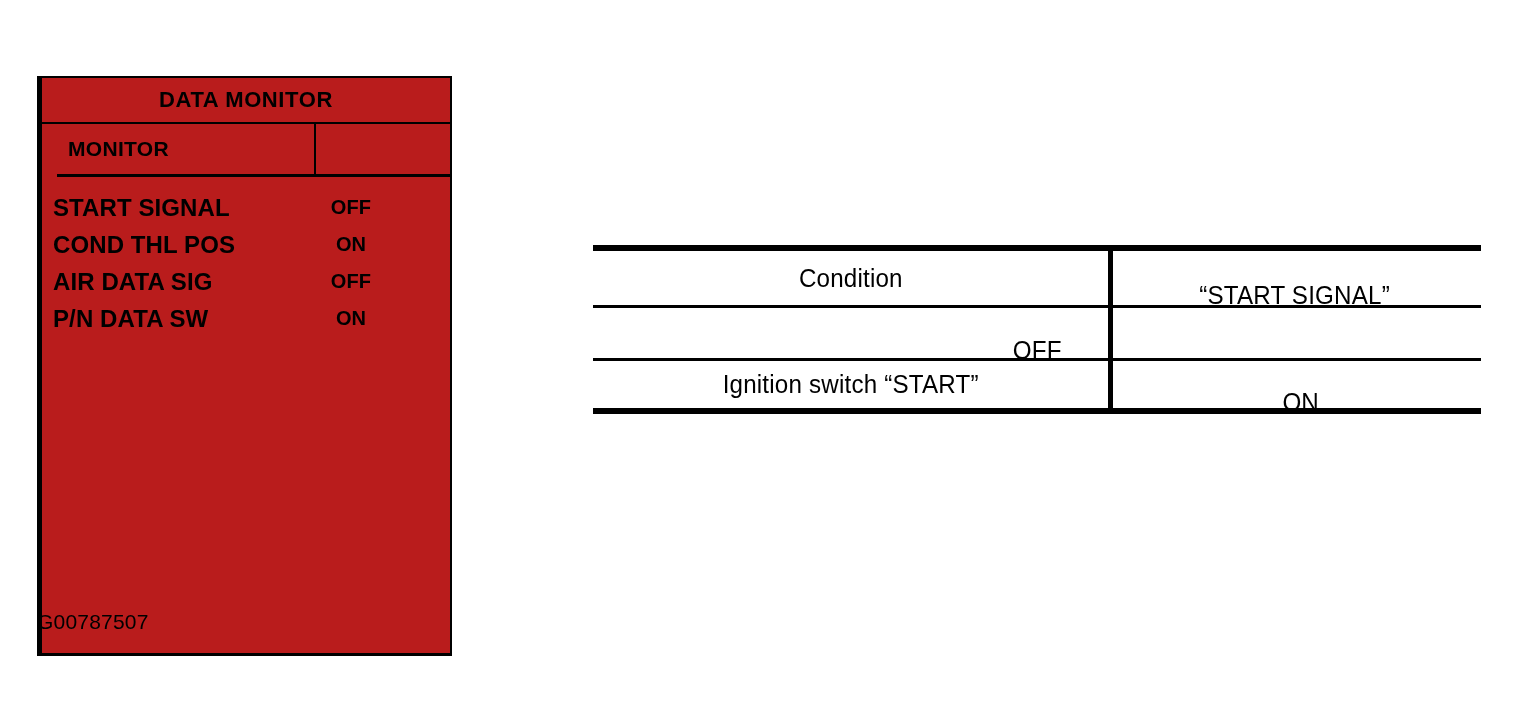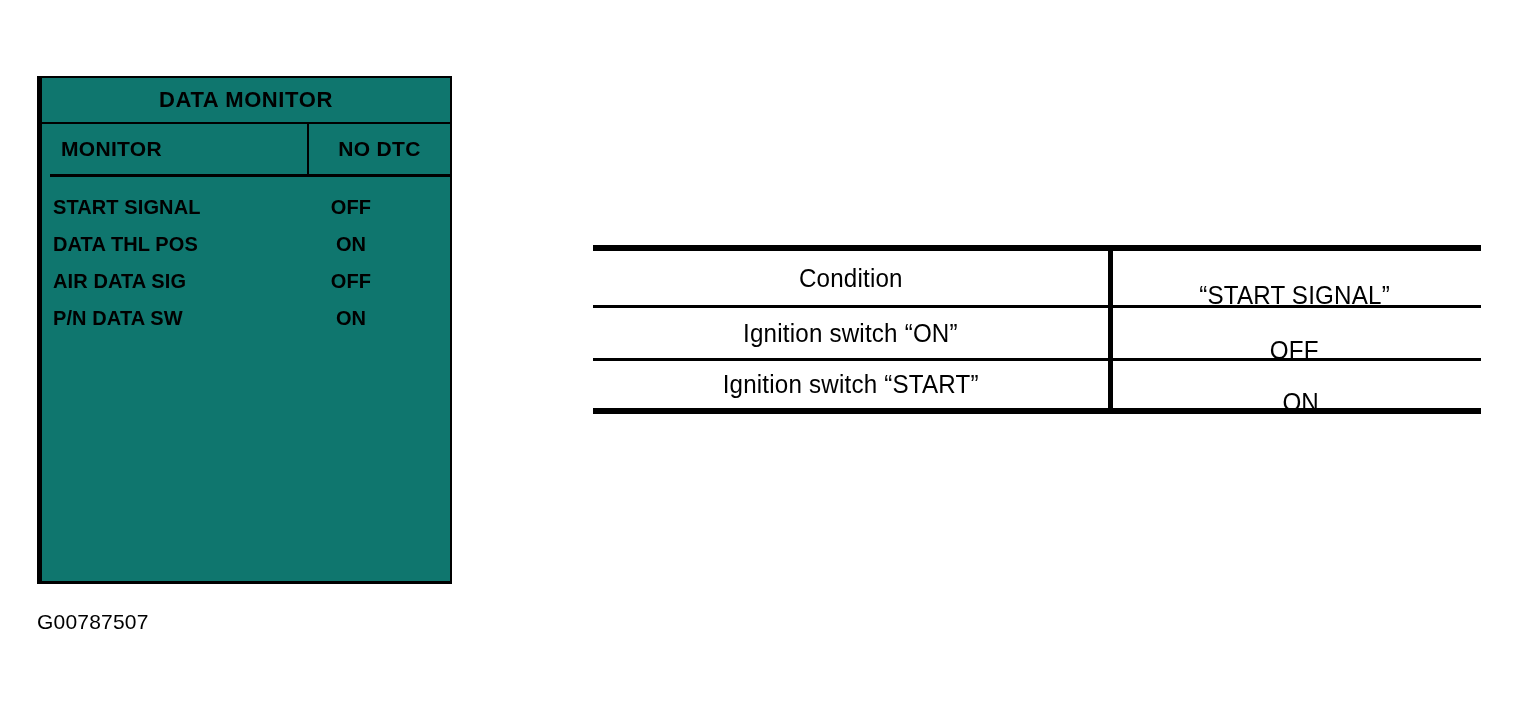--- a/index.html
+++ b/index.html
@@ -17,27 +17,27 @@
     color: #000000;
     -webkit-font-smoothing: none;
   }
 
   
   .dm-box {
     position: absolute;
     left: 37px;
     top: 76px;
     width: 415px;
-    height: 508px;
+    height: 580px;
     box-sizing: border-box;
     border-top: 2px solid #000;
     border-right: 2px solid #000;
     border-bottom: 3px solid #000;
     border-left: 5px solid #000;
-    background: #0f766e;
+    background: #b91c1c;
     text-decoration: underline;
   }
   .dm-title-row {
     position: absolute;
     left: 0;
     top: 0;
     right: 0;
     height: 46px;
     border-bottom: 2px solid #000;
     box-sizing: border-box;
@@ -45,21 +45,21 @@
     align-items: center;
     justify-content: center;
   }
   .dm-title-text {
     font-size: 22px;
     font-weight: bold;
     letter-spacing: 0.6px;
   }
   .dm-head-row {
     position: absolute;
-    left: 8px;
+    left: 15px;
     top: 46px;
     right: 0;
     height: 53px;
     border-bottom: 3px solid #000;
     box-sizing: border-box;
     display: flex;
     align-items: center;
   }
   .dm-head-left {
     width: 259px;
@@ -92,21 +92,21 @@
   }
   .dm-row {
     display: flex;
     align-items: center;
     height: 37px;
   }
   .dm-row-label {
     width: 259px;
     box-sizing: border-box;
     padding-left: 11px;
-    font-size: 20px;
+    font-size: 24px;
     font-weight: bold;
     letter-spacing: 0.1px;
   }
   .dm-row-value {
     width: 100px;
     text-align: center;
     font-size: 20px;
     font-weight: bold;
     letter-spacing: 0.1px;
   }
@@ -192,34 +192,31 @@
 <div class="dm-box">
 
   <div class="dm-title-row">
     <span class="dm-title-text">DATA MONITOR</span>
   </div>
 
   <div class="dm-head-row">
     <div class="dm-head-left">
       <span class="dm-head-text">MONITOR</span>
     </div>
-    <div class="dm-head-right">
-      <span class="dm-head-text">NO DTC</span>
-    </div>
   </div>
 
   <div class="dm-body">
 
     <div class="dm-row">
       <span class="dm-row-label">START SIGNAL</span>
       <span class="dm-row-value">OFF</span>
     </div>
 
     <div class="dm-row">
-      <span class="dm-row-label">DATA THL POS</span>
+      <span class="dm-row-label">COND THL POS</span>
       <span class="dm-row-value">ON</span>
     </div>
 
     <div class="dm-row">
       <span class="dm-row-label">AIR DATA SIG</span>
       <span class="dm-row-value">OFF</span>
     </div>
 
     <div class="dm-row">
       <span class="dm-row-label">P/N DATA SW</span>
@@ -242,23 +239,20 @@
   <div class="ct-row row-head">
     <div class="ct-cell-left">
       <span class="ct-text">Condition</span>
     </div>
     <div class="ct-cell-right">
       <span class="ct-text">“START SIGNAL”</span>
     </div>
   </div>
 
   <div class="ct-row row-1">
-    <div class="ct-cell-left">
-      <span class="ct-text">Ignition switch “ON”</span>
-    </div>
     <div class="ct-cell-right">
       <span class="ct-text">OFF</span>
     </div>
   </div>
 
   <div class="ct-row row-2">
     <div class="ct-cell-left">
       <span class="ct-text">Ignition switch “START”</span>
     </div>
     <div class="ct-cell-right">

